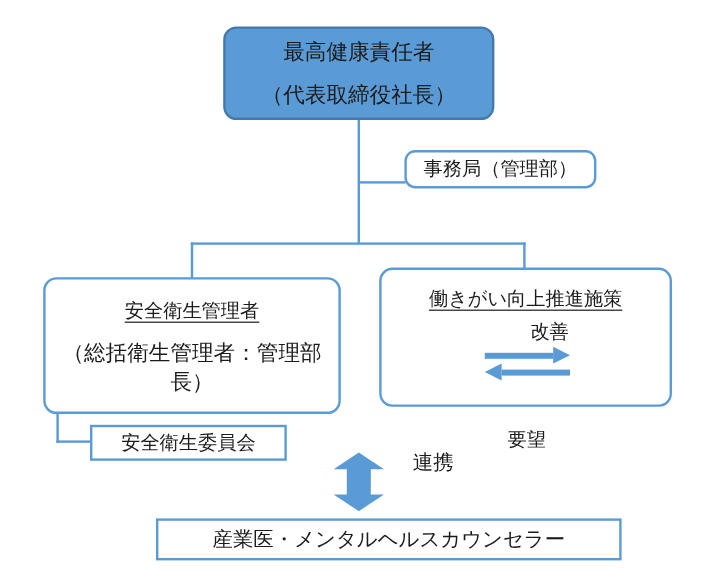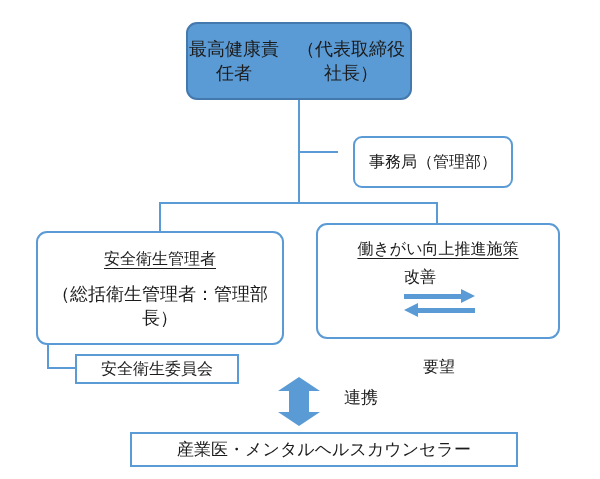--- a/index.html
+++ b/index.html
@@ -24,21 +24,21 @@
     background: #ffffff;
     display: flex;
     align-items: center;
     justify-content: center;
     text-align: center;
   }
   .rounded { border-radius: 11px; }
   .filled {
     background: var(--accent);
     border-color: var(--accent-dark);
-    flex-direction: row;
+    flex-direction: column;
     gap: 12px;
   }
   .line { position: absolute; background: var(--accent); }
   .label { position: absolute; white-space: nowrap; }
   .underline { text-decoration: underline; text-underline-offset: 4px; text-decoration-thickness: 1px; }
   .fs18 { font-size: 18px; }
   .fs17 { font-size: 17px; }
   .fs16 { font-size: 16px; }
   .fs15 { font-size: 18px; }
 
@@ -102,35 +102,35 @@
   <div class="line" style="left:159px; top:202px; width:2px; height:30px;"></div>
   <div class="line" style="left:436px; top:202px; width:2px; height:30px;"></div>
   <div class="line" style="left:47px; top:344px; width:2px; height:25px;"></div>
   <div class="line" style="left:47px; top:367px; width:30px; height:2px;"></div>
 
   <div class="box rounded filled fs18" style="left:186px; top:22px; width:226px; height:78px;">
     <div>最高健康責任者</div>
     <div>（代表取締役社長）</div>
   </div>
 
-  <div class="box fs16" style="left:337px; top:136px; width:160px; height:52px; border-radius:9px;margin-left:16px;">
+  <div class="box fs16" style="left:337px; top:125px; width:160px; height:32px; border-radius:9px;">
     <div>事務局（管理部）</div>
   </div>
 
   <div class="box rounded" style="left:36px; top:231px; width:248px; height:114px; flex-direction:column; gap:12px; padding-top:2px;">
     <div class="underline fs16">安全衛生管理者</div>
     <div class="fs15">（総括衛生管理者：管理部長）</div>
   </div>
 
   <div class="box rounded" style="left:316px; top:223px; width:244px; height:116px;">
     <div class="label underline fs16" style="left:0; top:14px; width:100%; text-align:center;">働きがい向上推進施策</div>
 
 
 
-    <div class="label fs16" style="left:86px; top:42px; width:70px; text-align:left;">改善</div>
+    <div class="label fs16" style="left:86px; top:42px; width:70px; text-align:right;">改善</div>
 
     <div class="h-arrow right" style="left:86px; top:64px; width:71px;">
       <div class="shaft"></div>
         <div class="head"></div>
     </div>
 
     <div class="h-arrow left" style="left:86px; top:78px; width:71px;">
       <div class="shaft"></div>
         <div class="head"></div>
     </div>
@@ -140,19 +140,19 @@
 
   <div class="box fs16" style="left:75px; top:354px; width:164px; height:30px;">
     <div>安全衛生委員会</div>
   </div>
 
   <div class="v-double-arrow">
     <div class="head-up"></div>
     <div class="shaft"></div>
     <div class="head-down"></div>
   </div>
-  <div class="label fs17" style="left:344px; top:374px;margin-top:12px;">連携</div>
+  <div class="label fs17" style="left:344px; top:374px;">連携</div>
 
   <div class="box fs17" style="left:130px; top:432px; width:388px; height:35px;">
     <div>産業医・メンタルヘルスカウンセラー</div>
   </div>
 
 </div>
 
 </body></html>

